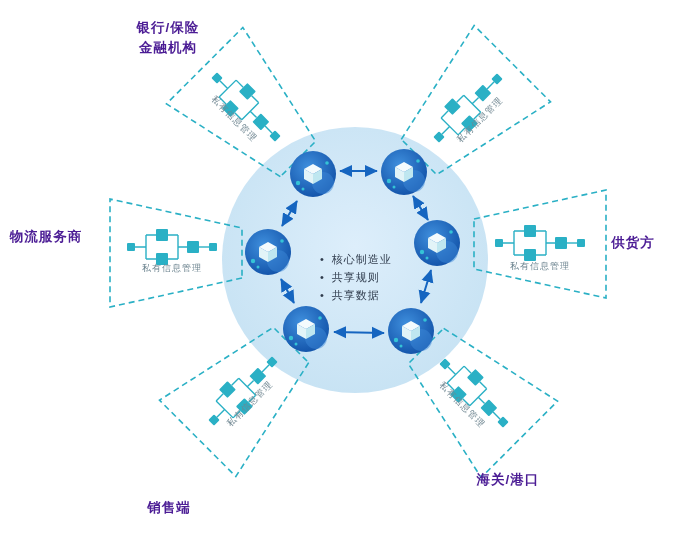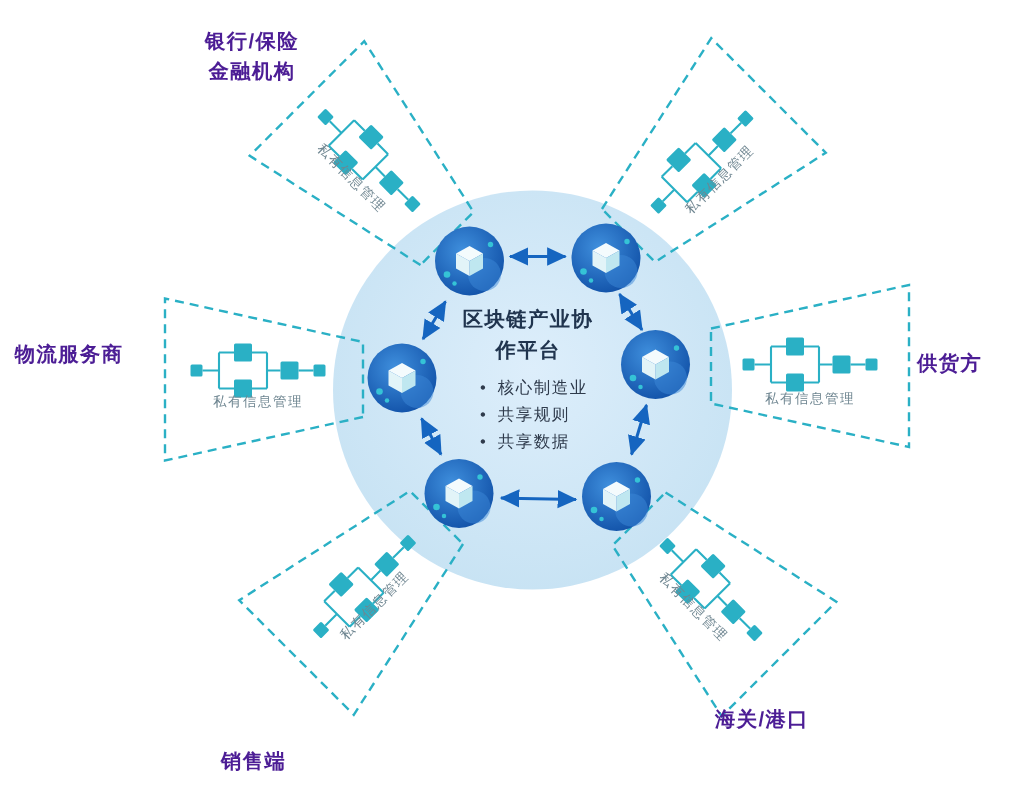--- a/index.html
+++ b/index.html
@@ -90,22 +90,20 @@
     <g>
       <use href="#node" x="313" y="174"></use>
       <use href="#node" x="404" y="172"></use>
       <use href="#node" x="437" y="243"></use>
       <use href="#node" x="268" y="252"></use>
       <use href="#node" x="306" y="329"></use>
       <use href="#node" x="411" y="331"></use>
     </g>
   </svg>
 
-  <div class="lbl center-title" style="left:352px;top:224px">区块链产业协
-作平台</div>
   <div class="bullets">
     <div class="bullet-row">
         <span>•</span>
         <span>核心制造业</span>
       </div>
     <div class="bullet-row">
         <span>•</span>
         <span>共享规则</span>
       </div>
     <div class="bullet-row">

